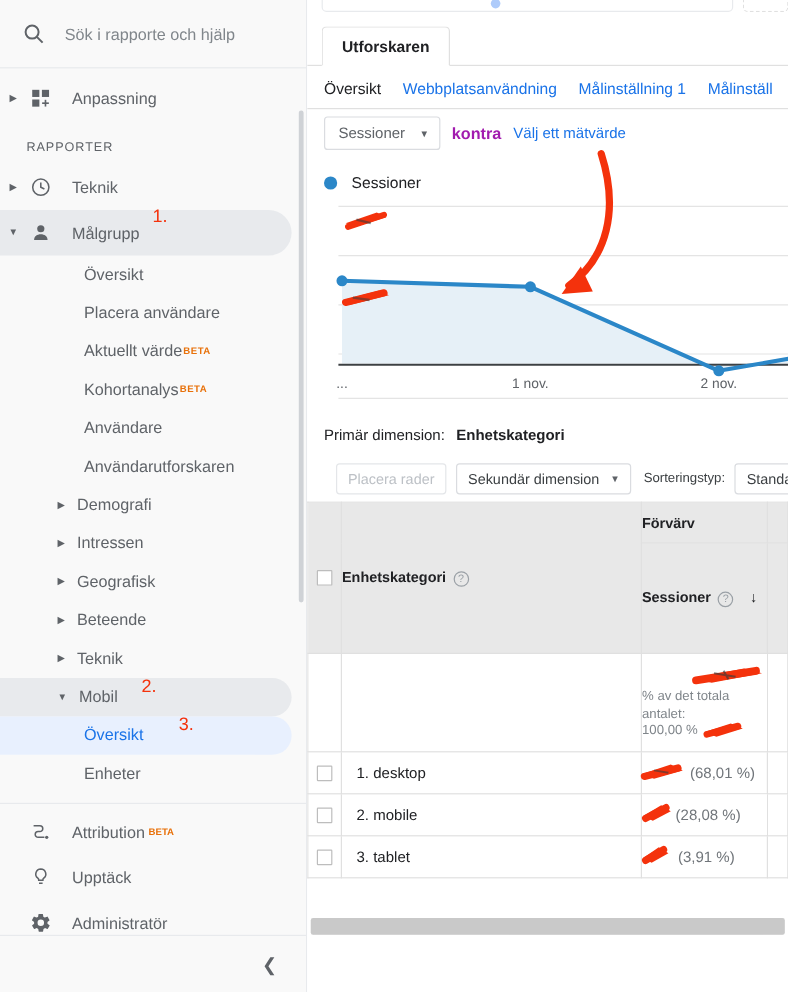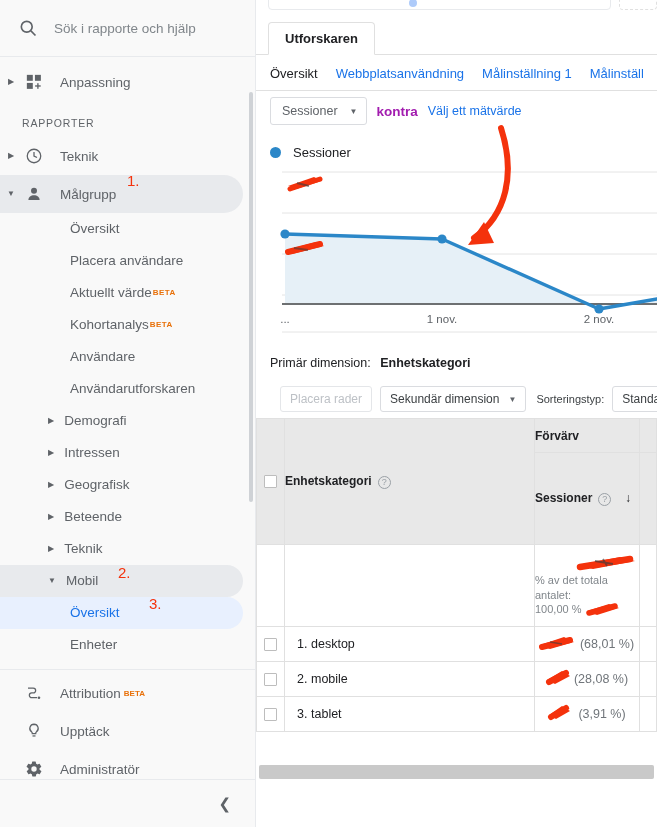--- a/index.html
+++ b/index.html
@@ -221,21 +221,21 @@
     color: #80868b; line-height: 1.35; position: relative;
   }
   .redact-big {
     display: block; height: 17px; margin-bottom: 2px;
   }
   .datarow td { height: 35px; font-size: 12.5px; color: #202124; }
   .datarow:nth-child(odd) td { background: #fff; }
   .idx { display: inline-block; width: 26px; padding-left: 12px; color: #202124; }
   .dimcell { padding-left: 0; }
   .valcell {
-    text-align: center; padding-right: 9px; font-size: 11px; color: #70757a;
+    text-align: left; padding-right: 9px; font-size: 11px; color: #70757a;
     white-space: nowrap; position: relative;
   }
   .valcell .pct { color: #70757a; }
 
   .hscroll {
     position: absolute; left: 3px; right: 3px; bottom: 48px;
     height: 14px; background: #f1f1f1; border-radius: 2px;
   }
   .hscroll-thumb {
     height: 14px; width: 100%; background: #c9c9c9; border-radius: 2px;

